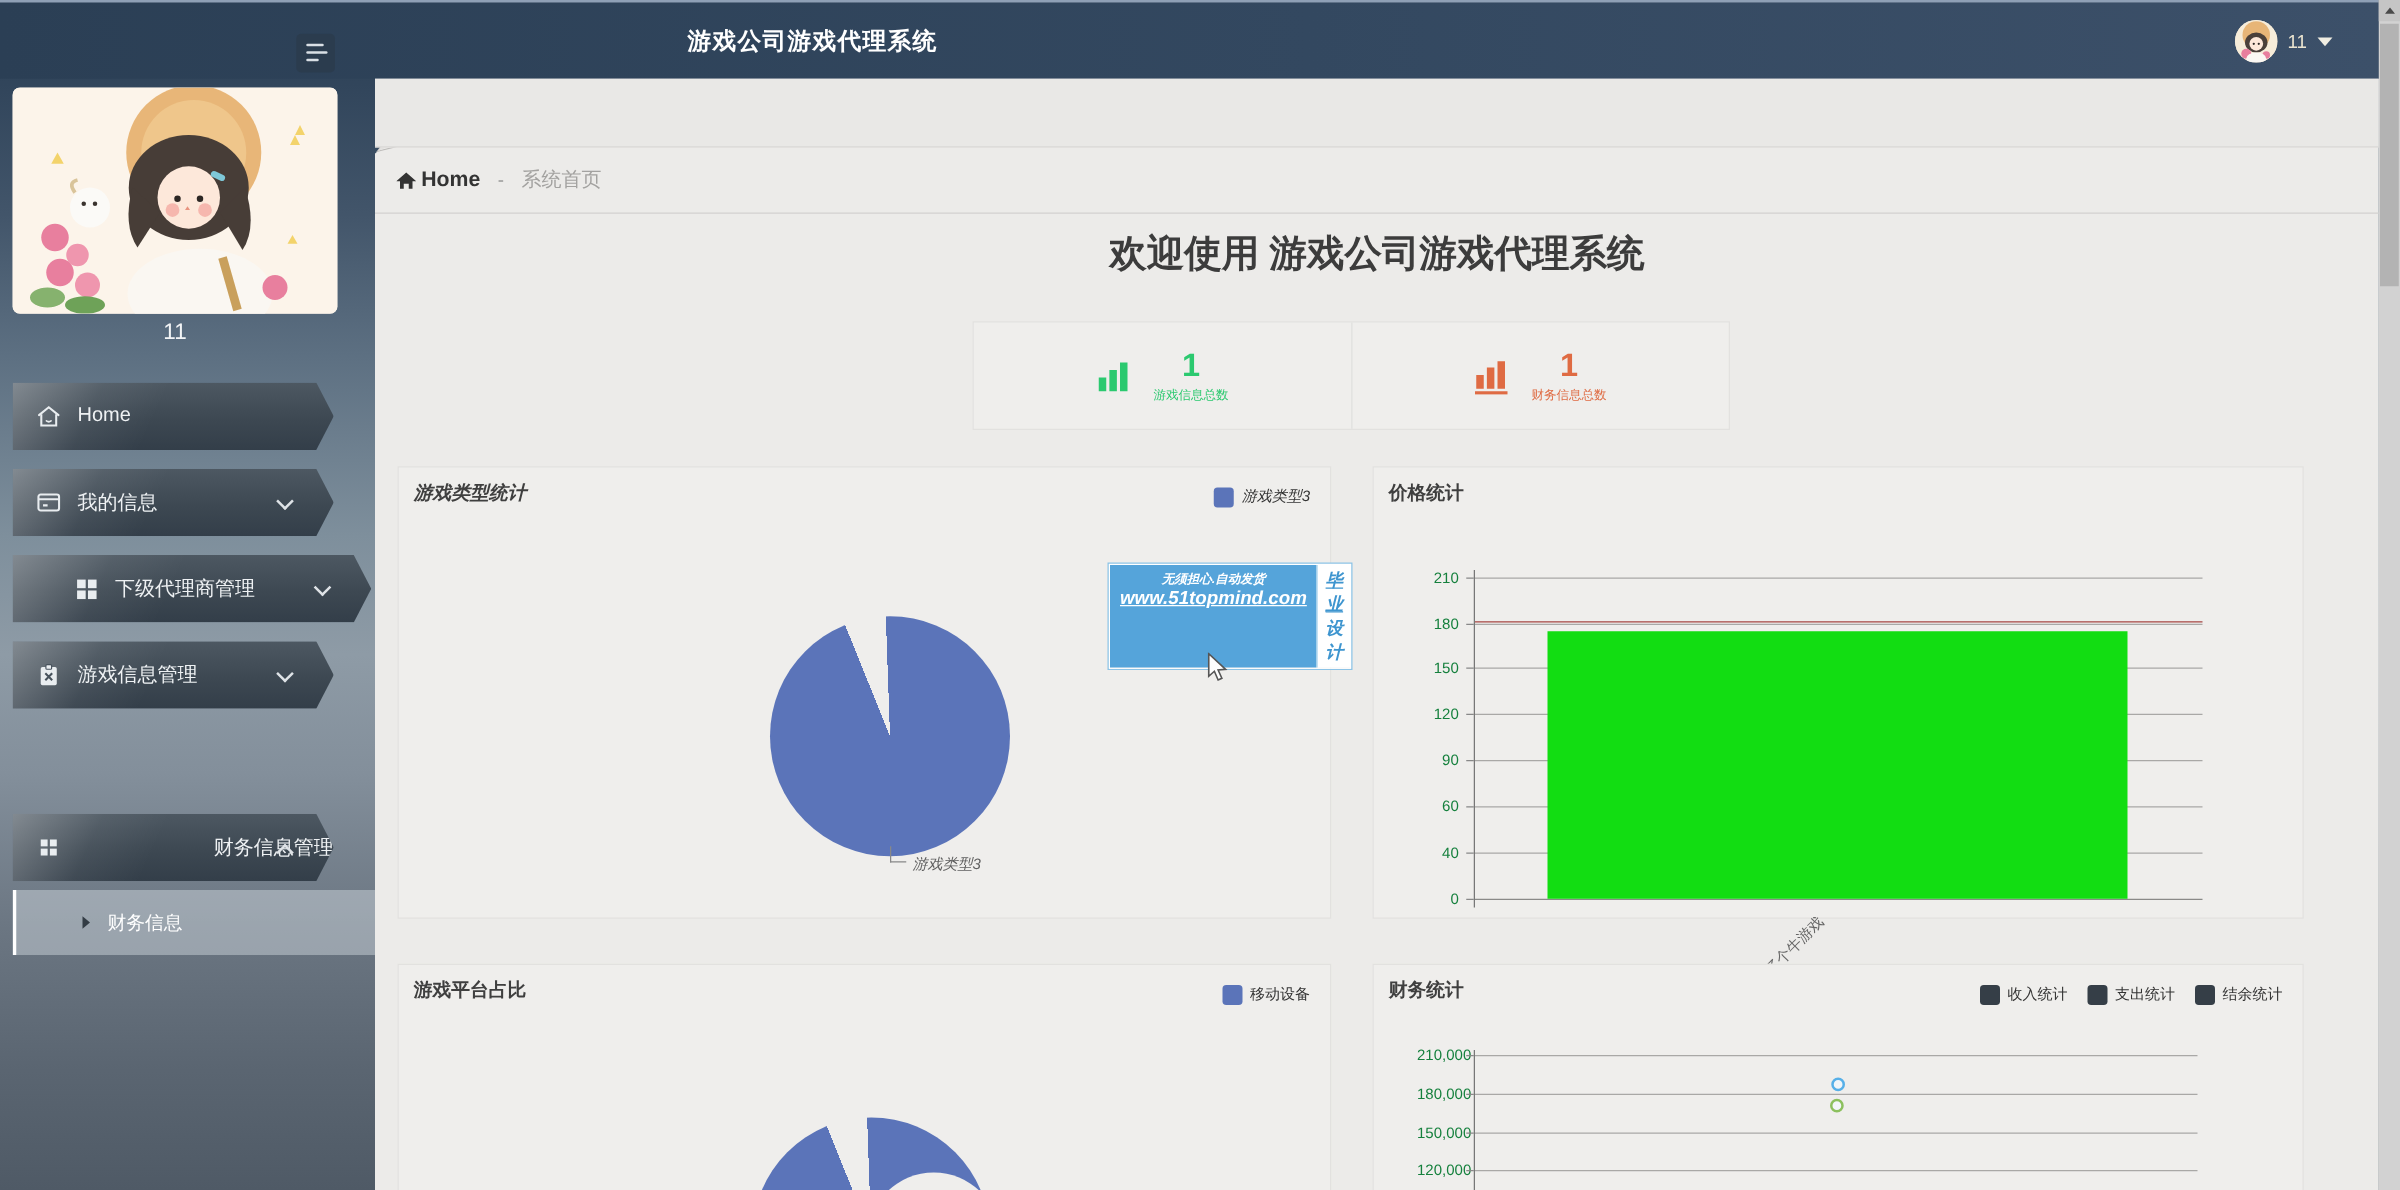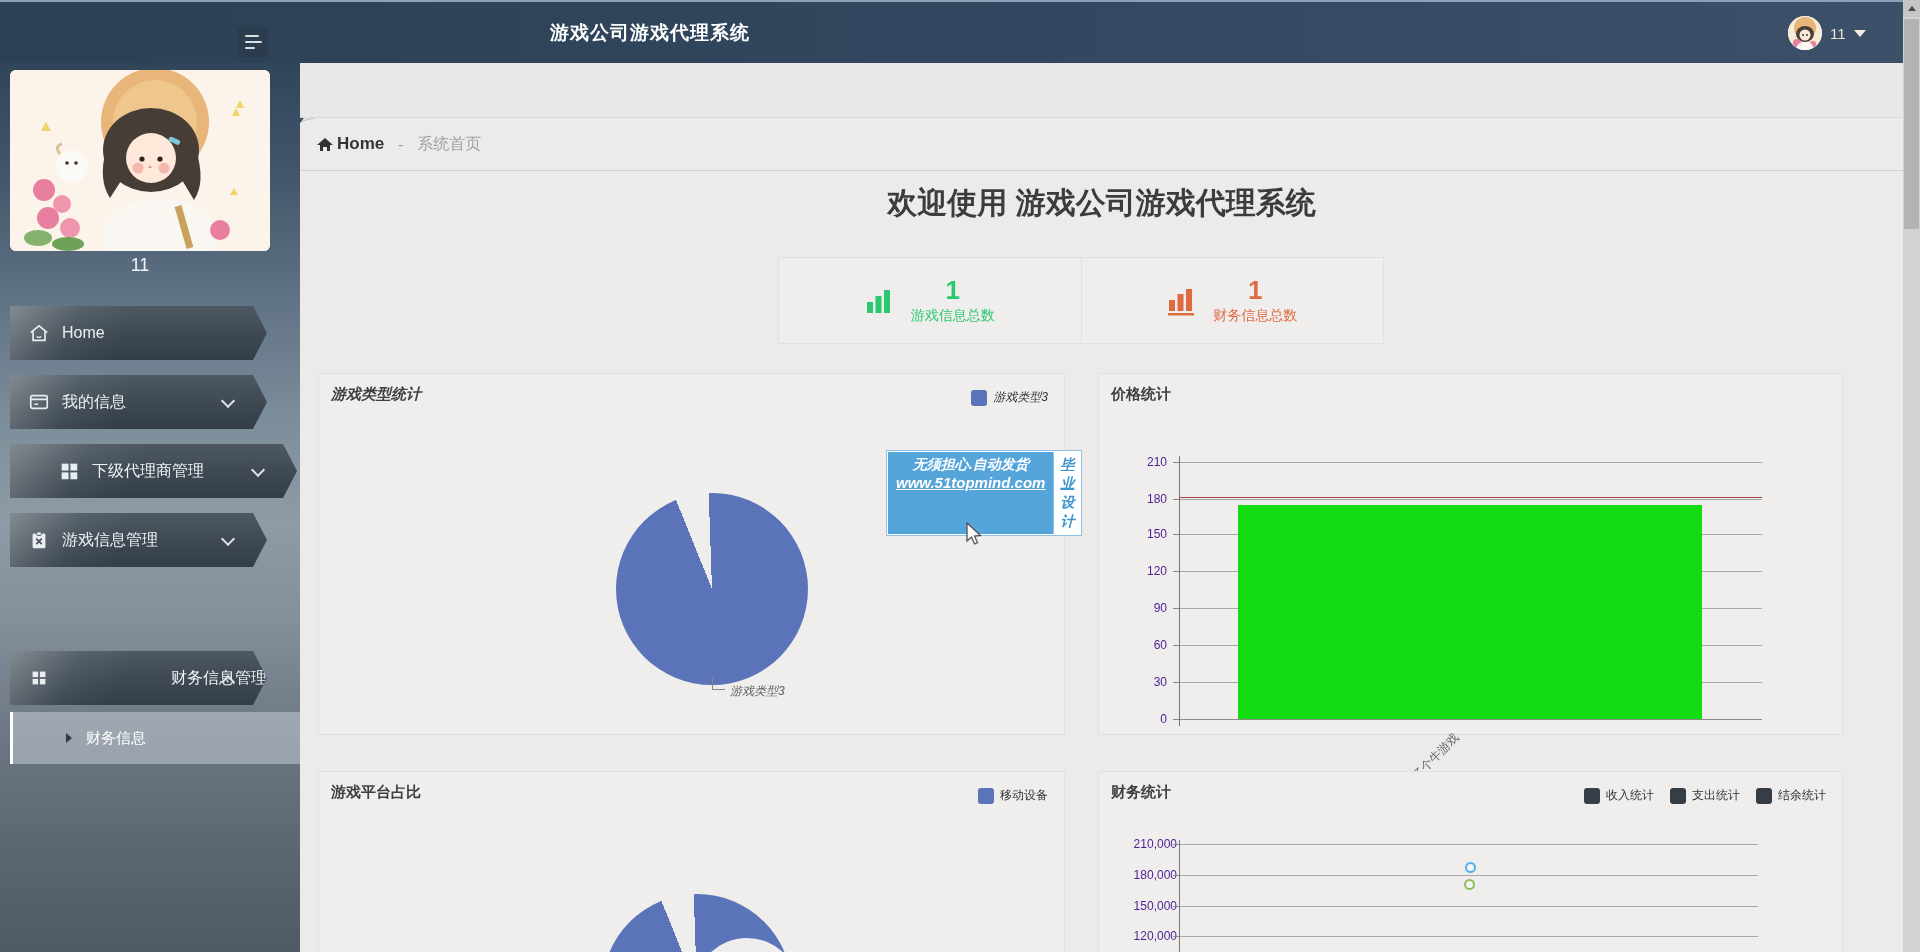--- a/index.html
+++ b/index.html
@@ -39,49 +39,49 @@
   .bc-home{color:#333;font-size:17px;font-weight:700;margin-left:4px;cursor:pointer;}
   .bc-sep{color:#999;font-size:15px;margin:0 14px;}
   .bc-page{color:#a3a2a0;font-size:16px;}
   .welcome{position:absolute;left:0;top:120px;width:100%;text-align:center;color:#3c3c3c;font-size:30px;font-weight:700;}
   
   .stats{position:absolute;left:478px;top:194px;width:606px;height:87px;display:flex;background:#efeeec;border:1px solid #e2e1df;box-sizing:border-box;}
   .stat-card{flex:1;display:flex;align-items:center;justify-content:center;gap:18px;}
   .stat-card+.stat-card{border-left:1px solid #e0dfdd;}
   .stat-col{display:flex;flex-direction:column;align-items:center;gap:4px;}
   .stat-val{font-size:26px;font-weight:700;line-height:1;}
-  .stat-lab{font-size:14px;text-align:center;}
+  .stat-lab{font-size:10px;text-align:center;}
   .green{color:#2bc96f;} .orange{color:#df6b43;}
   
   .card{position:absolute;background:#efeeec;border:1px solid #e2e1df;box-sizing:border-box;}
   .card-title{position:absolute;left:12px;top:11px;font-size:15px;font-weight:700;color:#3f3f3f;}
   .legend{position:absolute;top:15px;right:6px;display:flex;align-items:center;gap:6px;}
   .lg-sq{width:16px;height:16px;border-radius:3px;background:#5b74b9;}
   .lg-sq.dark{background:#353e47;}
   .lg-tx{font-size:12px;color:#333;margin-right:10px;}
   
   .pie{position:absolute;border-radius:50%;
     background:conic-gradient(#5b74b9 0deg 338deg,rgba(0,0,0,0) 338deg 358deg,#5b74b9 358deg 360deg);}
   .pie-hole{position:absolute;border-radius:50%;background:#efeeec;}
   .lbl-line{position:absolute;width:12px;height:12px;border-left:1px solid #888;border-bottom:1px solid #888;}
   .pie-lbl{position:absolute;font-size:12px;color:#5f5f5f;}
   
   .gl{position:absolute;height:1px;background:#a9a8a6;}
   .gl0{background:#8a8a88;}
   .tick{position:absolute;width:6px;height:1px;background:#888;}
-  .ytick{position:absolute;width:66px;text-align:right;font-size:12px;color:#4c1d95;line-height:16px;}
+  .ytick{position:absolute;width:66px;text-align:right;font-size:12px;color:#15803d;line-height:16px;}
   .vax{position:absolute;width:1px;background:#777;}
   .gbar{position:absolute;background:#12dd12;}
   .redline{position:absolute;height:1px;background:#9e3332;opacity:.9;}
   .xlab{position:absolute;font-size:12px;color:#666;transform:rotate(-45deg);transform-origin:left center;white-space:nowrap;}
   .pt{position:absolute;width:7px;height:7px;border-radius:50%;background:#f2f6f9;}
   
   .wm{position:absolute;left:568px;top:77px;display:flex;border:1px solid #fff;box-shadow:0 0 0 1px #8cc3e6;}
   .wm-blue{background:#55a4da;color:#fff;padding:4px 8px;text-align:center;}
-  .wm-l1{font-size:14px;font-weight:700;white-space:nowrap;}
+  .wm-l1{font-size:10px;font-weight:700;white-space:nowrap;}
   .wm-l2{font-size:15px;font-weight:700;text-decoration:underline;white-space:nowrap;}
   .wm-badge{background:#fff;color:#3e95cf;font-size:14px;font-weight:700;padding:3px 6px;text-align:center;line-height:19px;border-left:1px solid #8cc3e6;}
   .wm-b1{text-decoration:underline;}
   
   .sbar{position:absolute;left:1903px;top:0;width:17px;height:952px;background:#d2d2d2;}
   .sbtn{position:absolute;left:0;top:0;width:17px;height:17px;background:#c5c5c5;display:flex;align-items:center;justify-content:center;}
   .sbtn .tri{width:0;height:0;border-left:4px solid transparent;border-right:4px solid transparent;border-bottom:5px solid #4a4a4a;}
   .sthumb{position:absolute;left:1px;top:19px;width:15px;height:210px;background:#b3b3b3;}
   .cursor{position:absolute;left:965px;top:522px;}
 </style>
@@ -280,21 +280,21 @@
 
     <div class="card" style="left:798px;top:310px;width:745px;height:362px;">
       <span class="card-title">价格统计</span>
 
       <span class="ytick" style="left:2px;top:80px;">210</span>
       <span class="ytick" style="left:2px;top:117px;">180</span>
       <span class="ytick" style="left:2px;top:152px;">150</span>
       <span class="ytick" style="left:2px;top:189px;">120</span>
       <span class="ytick" style="left:2px;top:226px;">90</span>
       <span class="ytick" style="left:2px;top:263px;">60</span>
-      <span class="ytick" style="left:2px;top:300px;">30</span>
+      <span class="ytick" style="left:2px;top:300px;">40</span>
       <span class="ytick" style="left:2px;top:337px;">0</span>
 
       <div class="gl" style="left:81px;top:88px;width:582px;"></div>
       <div class="gl" style="left:81px;top:125px;width:582px;"></div>
       <div class="gl" style="left:81px;top:160px;width:582px;"></div>
       <div class="gl" style="left:81px;top:197px;width:582px;"></div>
       <div class="gl" style="left:81px;top:234px;width:582px;"></div>
       <div class="gl" style="left:81px;top:271px;width:582px;"></div>
       <div class="gl" style="left:81px;top:308px;width:582px;"></div>
       <div class="gl gl0" style="left:81px;top:345px;width:582px;"></div>

